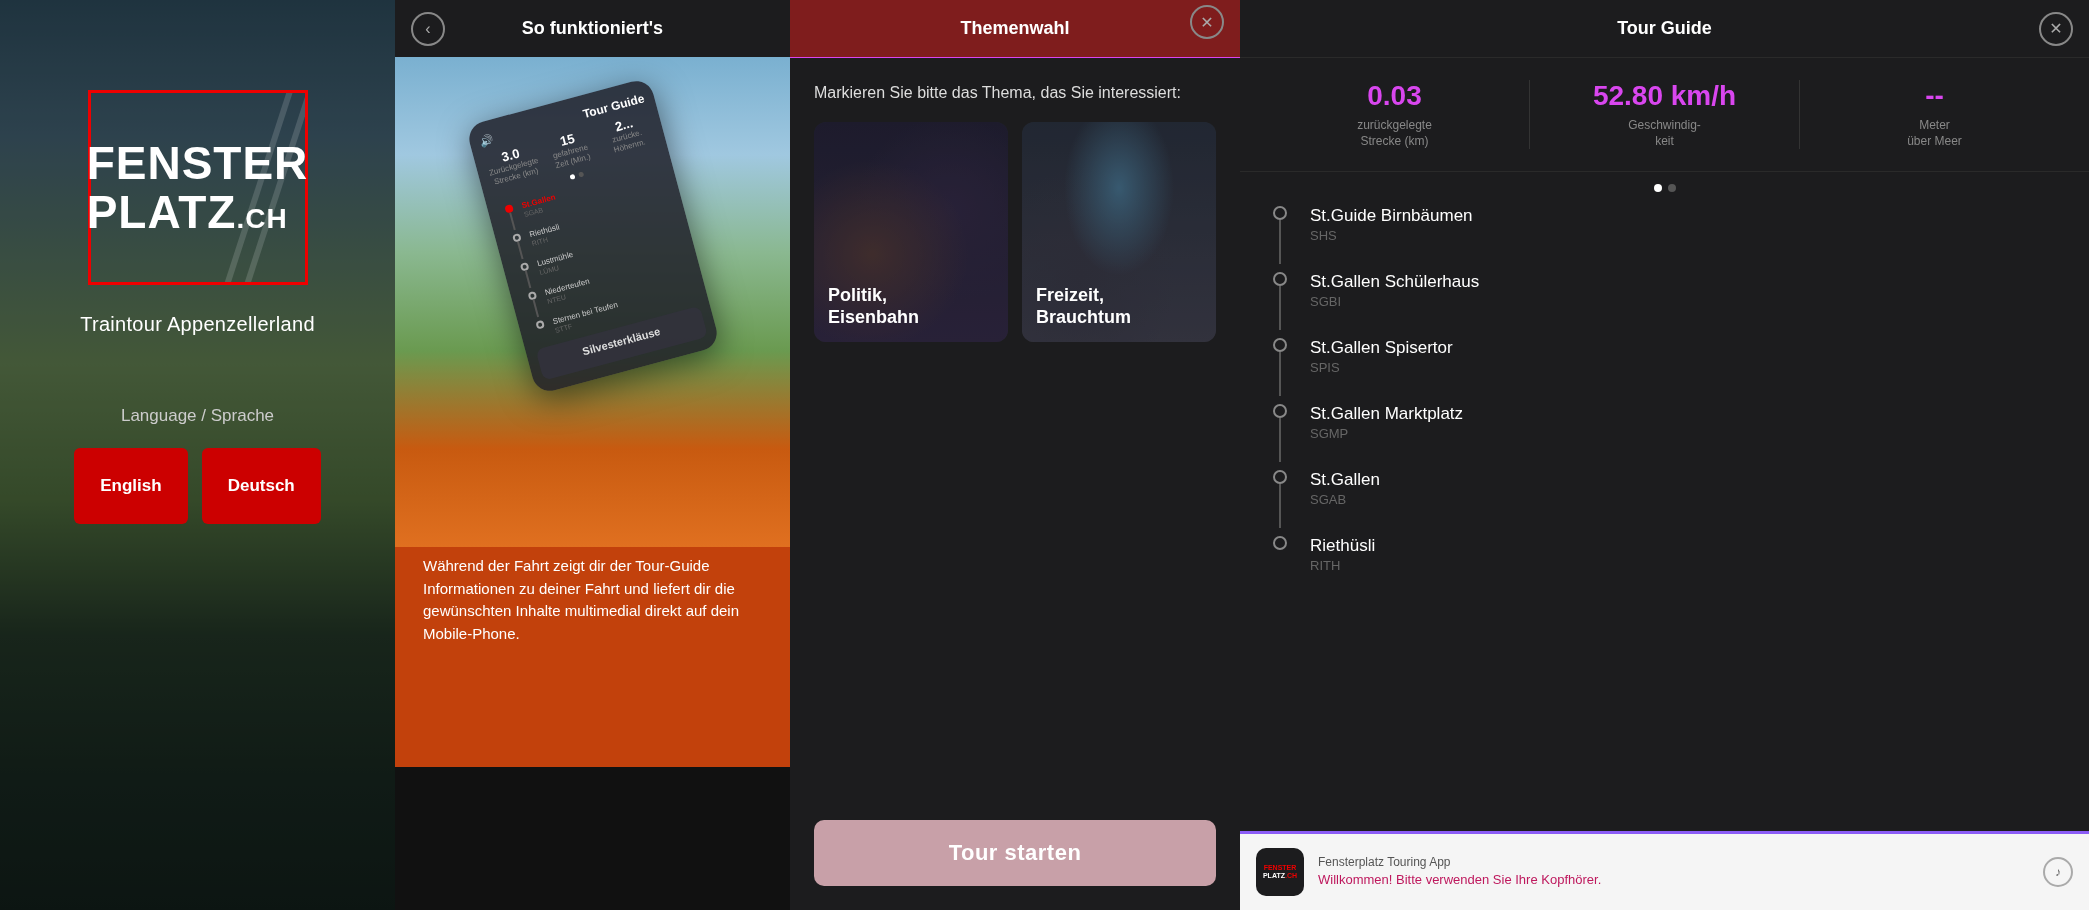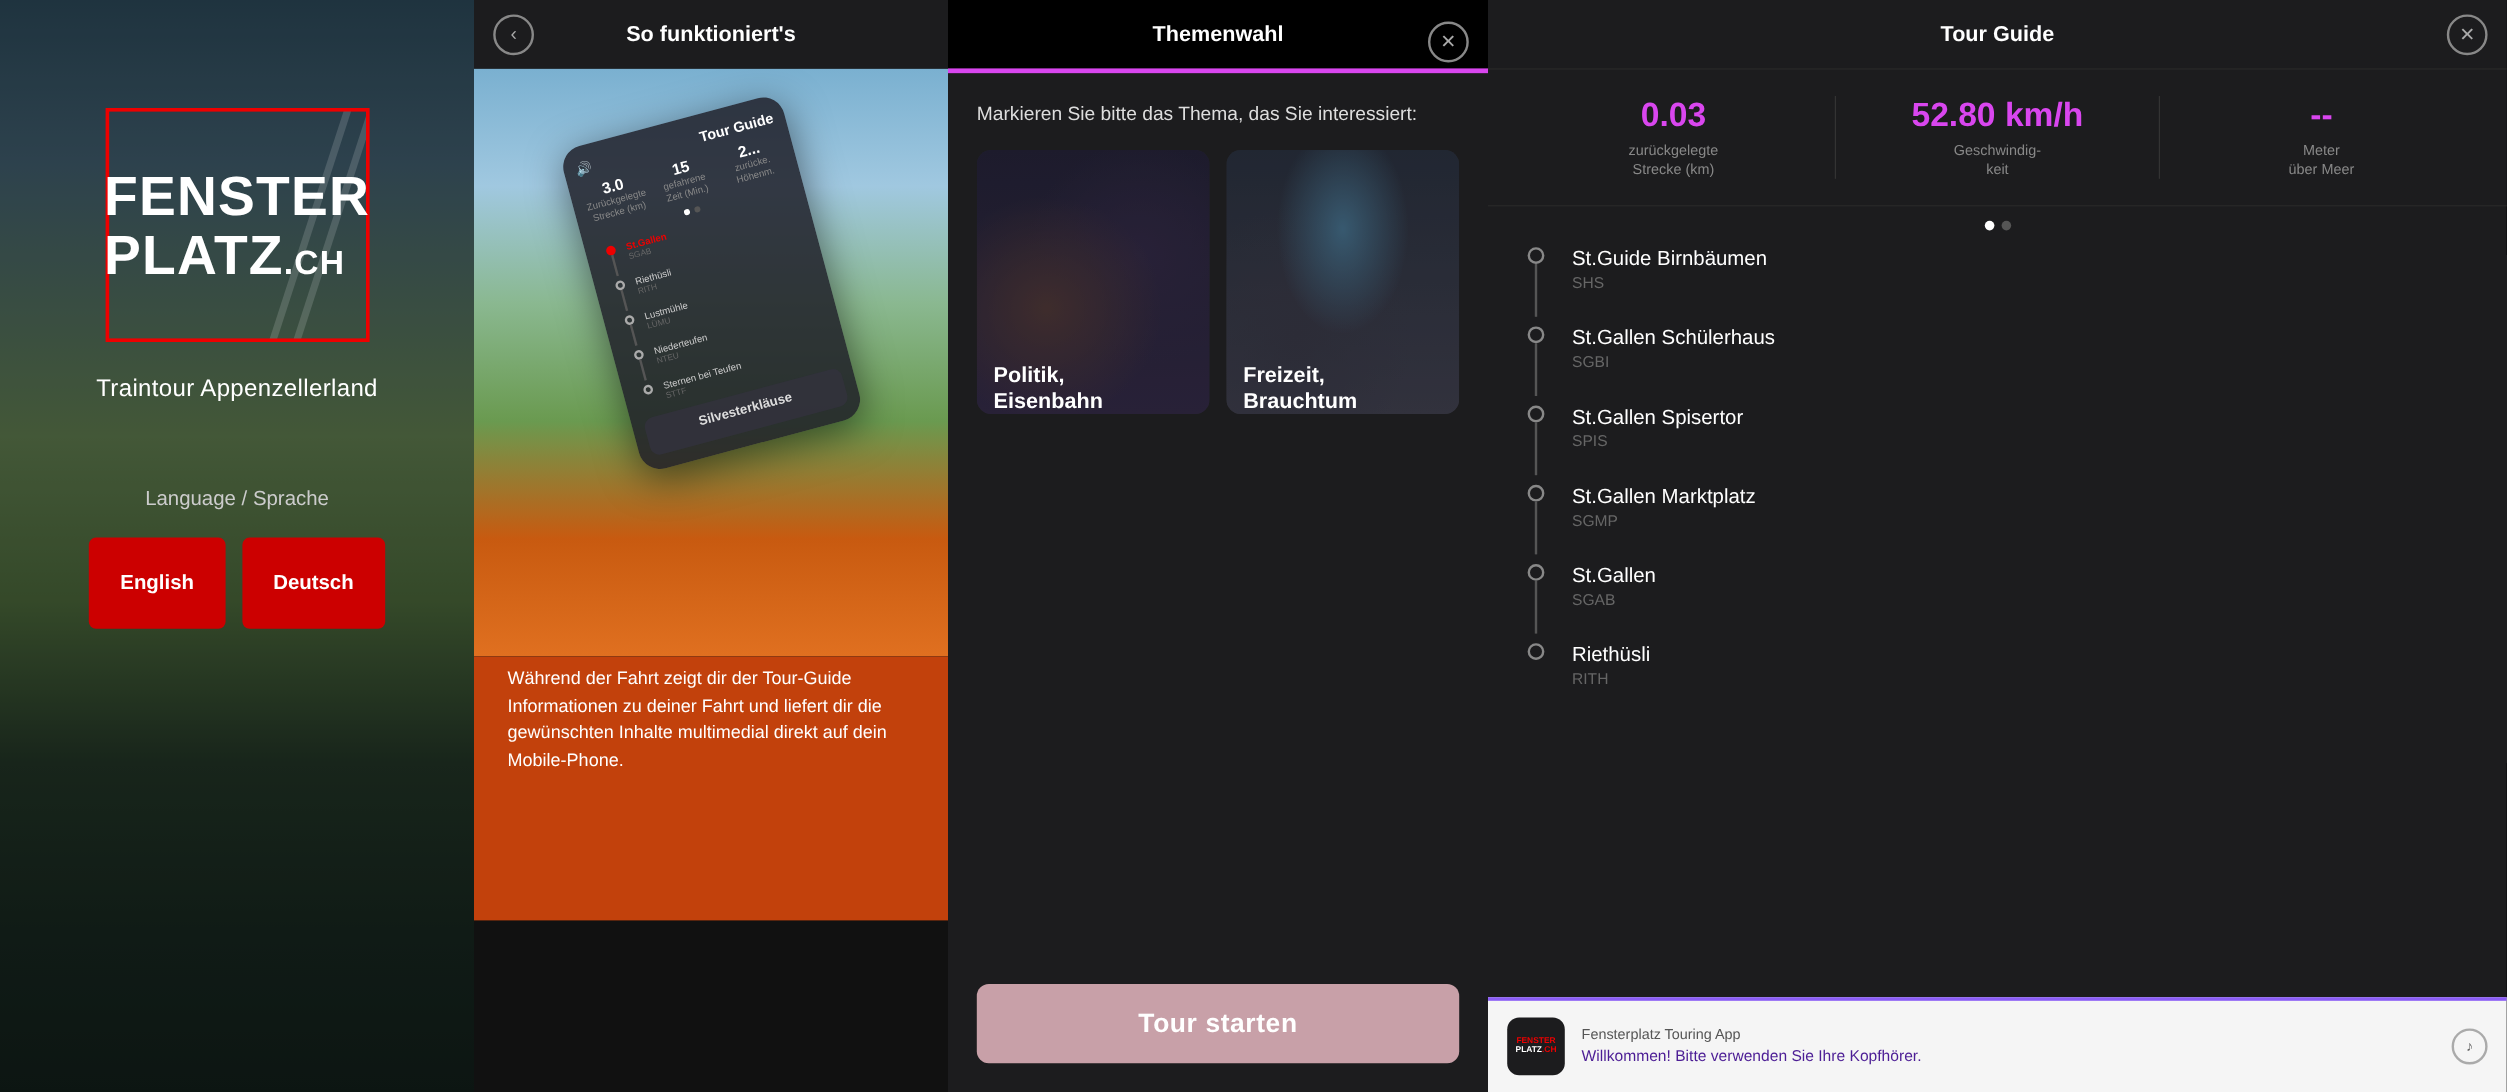--- a/index.html
+++ b/index.html
@@ -314,25 +314,25 @@
     .screen3 {
       width: 450px;
       height: 910px;
       background: #1c1c1e;
       flex-shrink: 0;
       display: flex;
       flex-direction: column;
     }
     .screen3-header {
       display: flex;
-      align-items: flex-start;
+      align-items: flex-end;
       justify-content: center;
       padding: 18px 20px;
-      background: #000000;
-      border-bottom: 4px solid #d946ef;
+      background: #7f1d1d;
+      border-bottom: 1px solid #d946ef;
       position: relative;
     }
     .close-btn {
       position: absolute;
       right: 16px;
       width: 34px;
       height: 34px;
       border-radius: 50%;
       border: 2px solid #888;
       background: transparent;
@@ -378,21 +378,21 @@
     .theme-card-bg.leisure {
       background: linear-gradient(135deg, #2a3a4a 0%, #3a5a6a 40%, #4a7a8a 70%, #6a9aaa 100%);
     }
     .theme-card-overlay {
       position: absolute;
       inset: 0;
       background: rgba(0,0,0,0.3);
     }
     .theme-card-label {
       position: absolute;
-      bottom: 0;
+      bottom: 14px;
       left: 14px;
       color: #fff;
       font-size: 18px;
       font-weight: 700;
       line-height: 1.2;
       z-index: 2;
     }
     .screen3-footer {
       padding: 24px;
     }
@@ -546,21 +546,21 @@
     .notif-logo-text .red { color: #e00; }
     .notif-content {
       flex: 1;
     }
     .notif-app-name {
       color: #555;
       font-size: 12px;
       margin-bottom: 3px;
     }
     .notif-message {
-      color: #4c1d95;
+      color: #be185d;
       font-size: 13px;
       line-height: 1.3;
     }
     .notif-music-icon {
       width: 30px;
       height: 30px;
       border-radius: 50%;
       border: 2px solid #aaa;
       display: flex;
       align-items: center;

